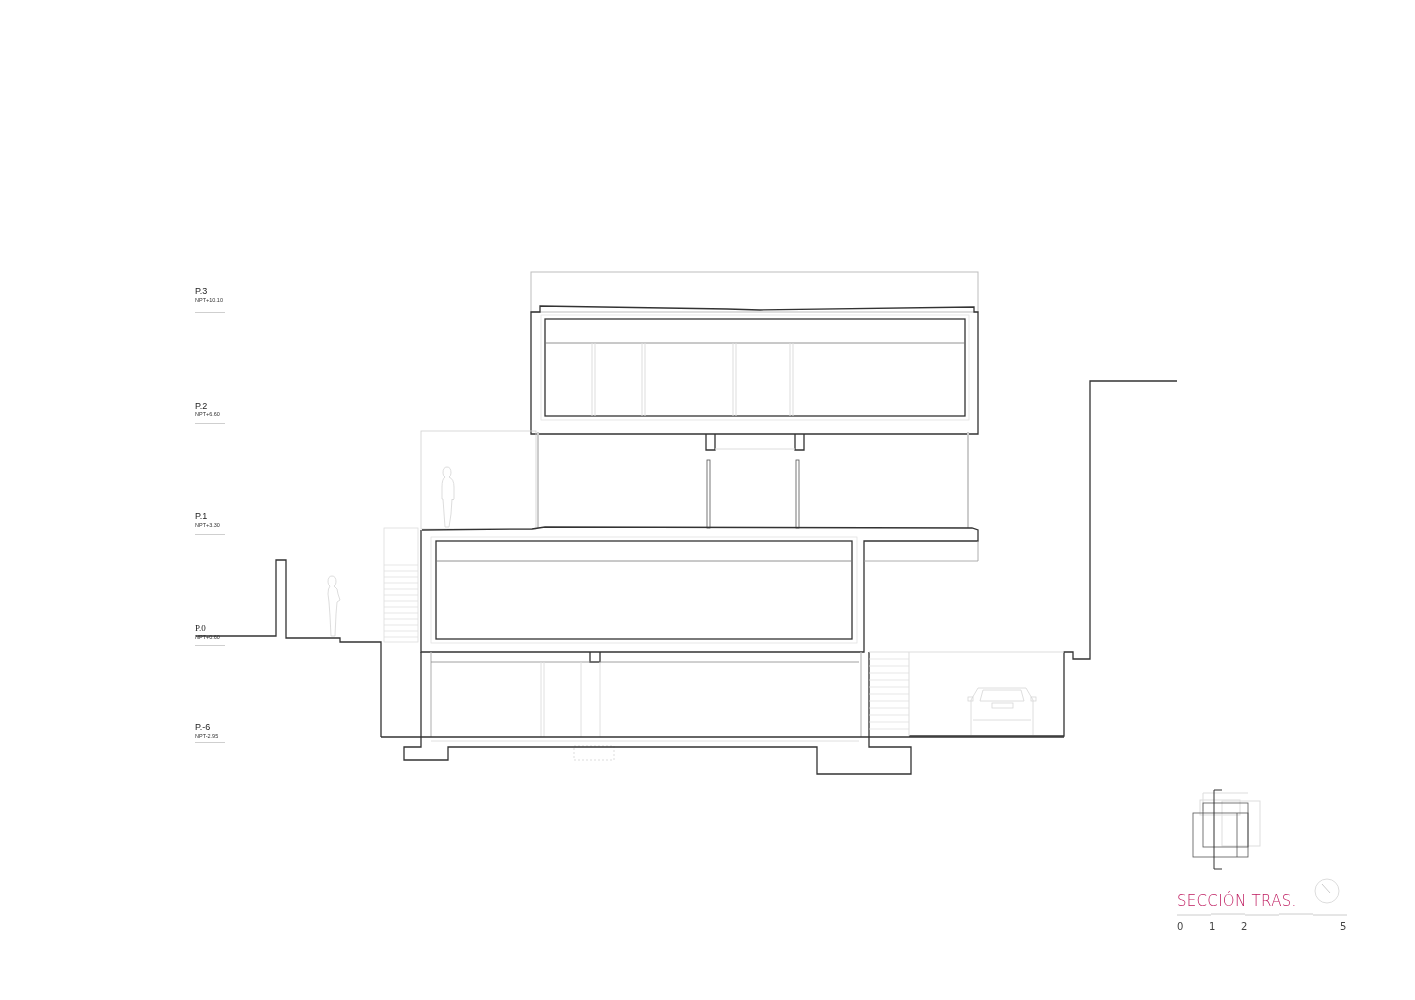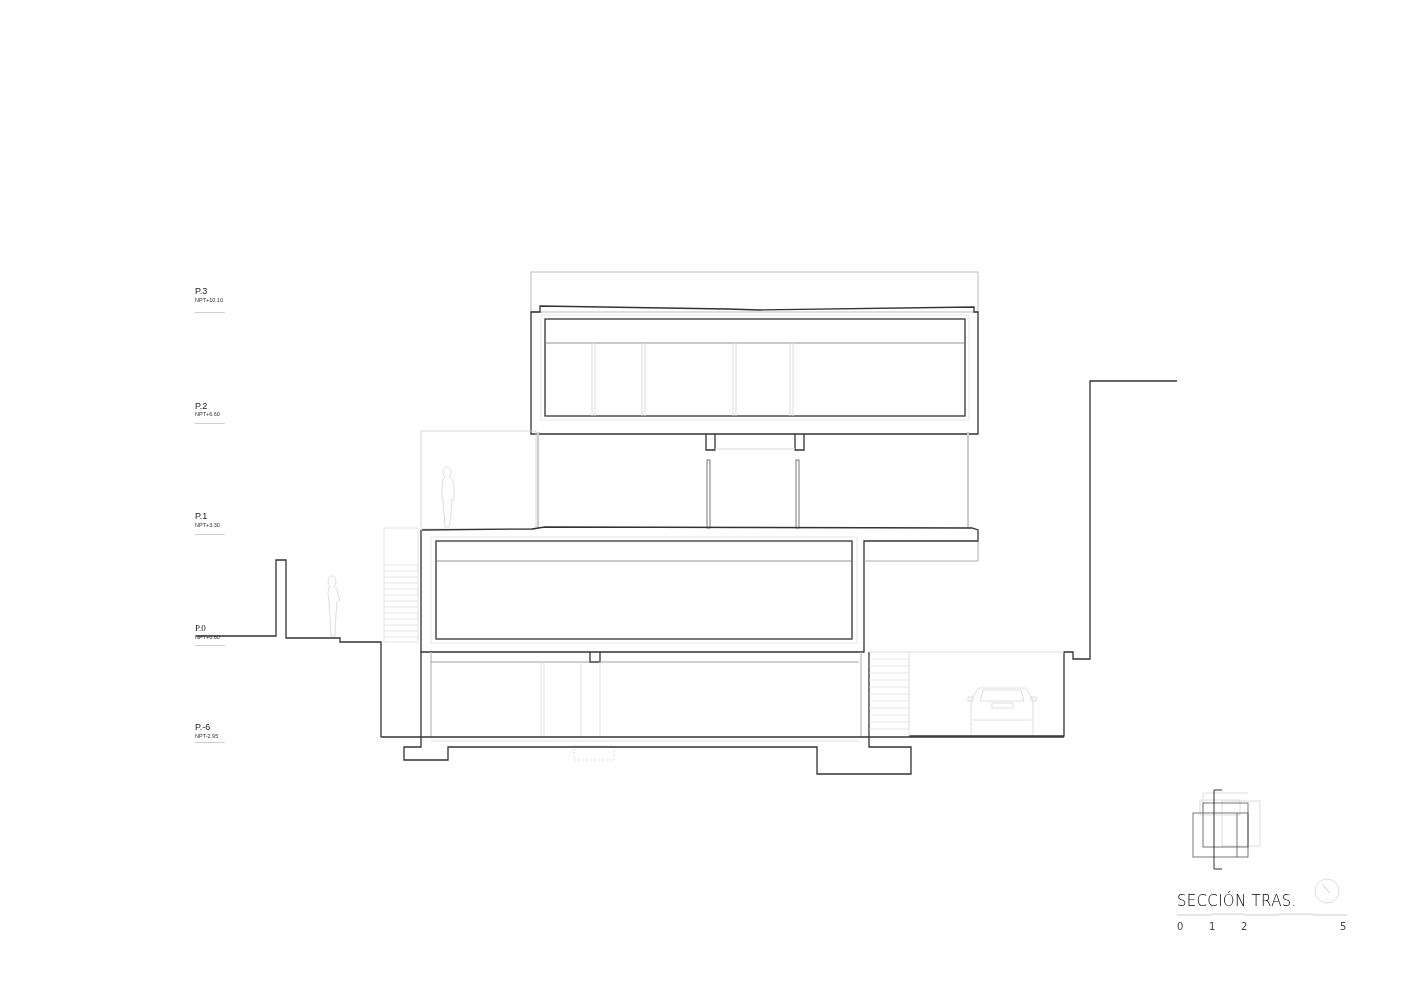--- a/index.html
+++ b/index.html
@@ -1,21 +1,21 @@
 <!DOCTYPE html>
 <html><head>
 <meta charset="utf-8">
 <style>
   html, body { margin:0; padding:0; background:#ffffff; }
   body { width:1415px; height:1000px; position:relative; overflow:hidden; font-family:"Liberation Sans", sans-serif; }
   #drawing { position:absolute; left:0; top:0; }
   .lvl-name { position:absolute; font-size:9px; color:#222; }
   .lvl-npt { position:absolute; font-size:5.5px; color:#333; }
   .lvl-line { position:absolute; width:30px; height:0; border-top:1px solid #cfcfcf; }
-  .title { position:absolute; left:1177px; top:892px; font-size:15px; color:#000000; letter-spacing:0.3px; font-family:"DejaVu Sans", sans-serif; font-weight:300; }
+  .title { position:absolute; left:1177px; top:892px; font-size:15px; color:#be185d; letter-spacing:0.3px; font-family:"DejaVu Sans", sans-serif; font-weight:300; }
   .scale-num { position:absolute; top:921px; font-size:10px; color:#444; font-family:"DejaVu Sans", sans-serif; }
 </style>
 </head>
 <body>
 
 <svg id="drawing" width="1415" height="1000" viewBox="0 0 1415 1000" xmlns="http://www.w3.org/2000/svg">
   <g fill="none" stroke-linejoin="miter">
 
     <g>
       <rect x="531" y="272" width="447" height="40" stroke="#bdbdbd" stroke-width="1"></rect>

